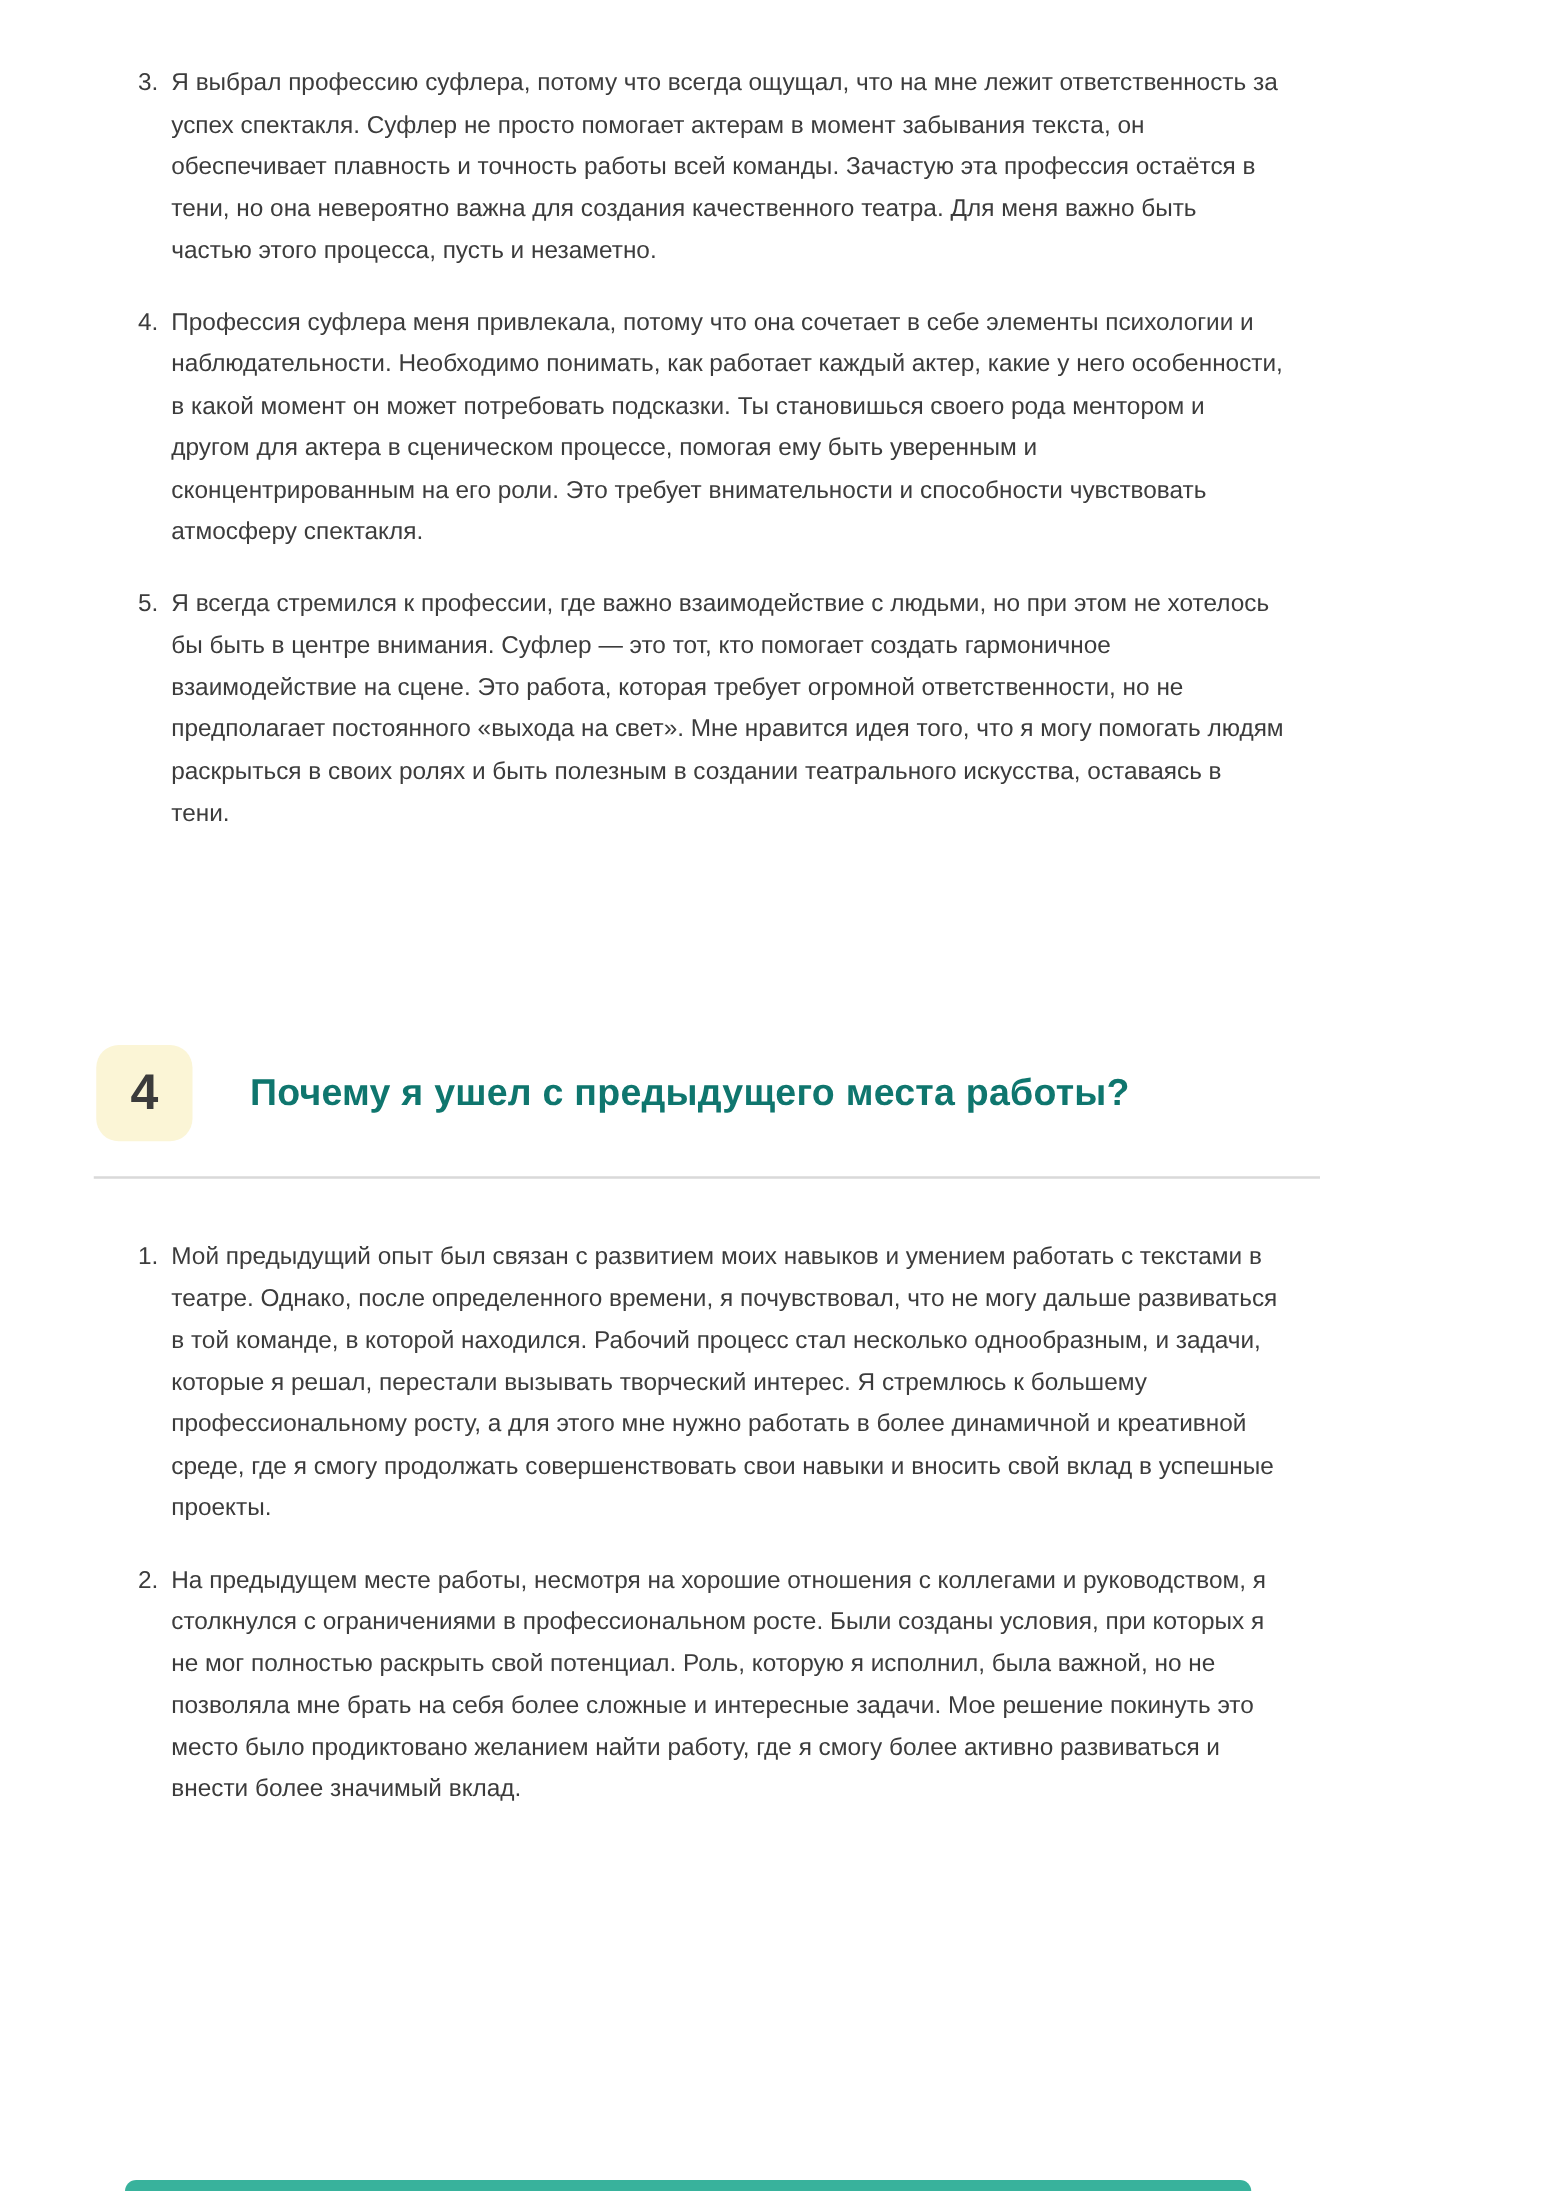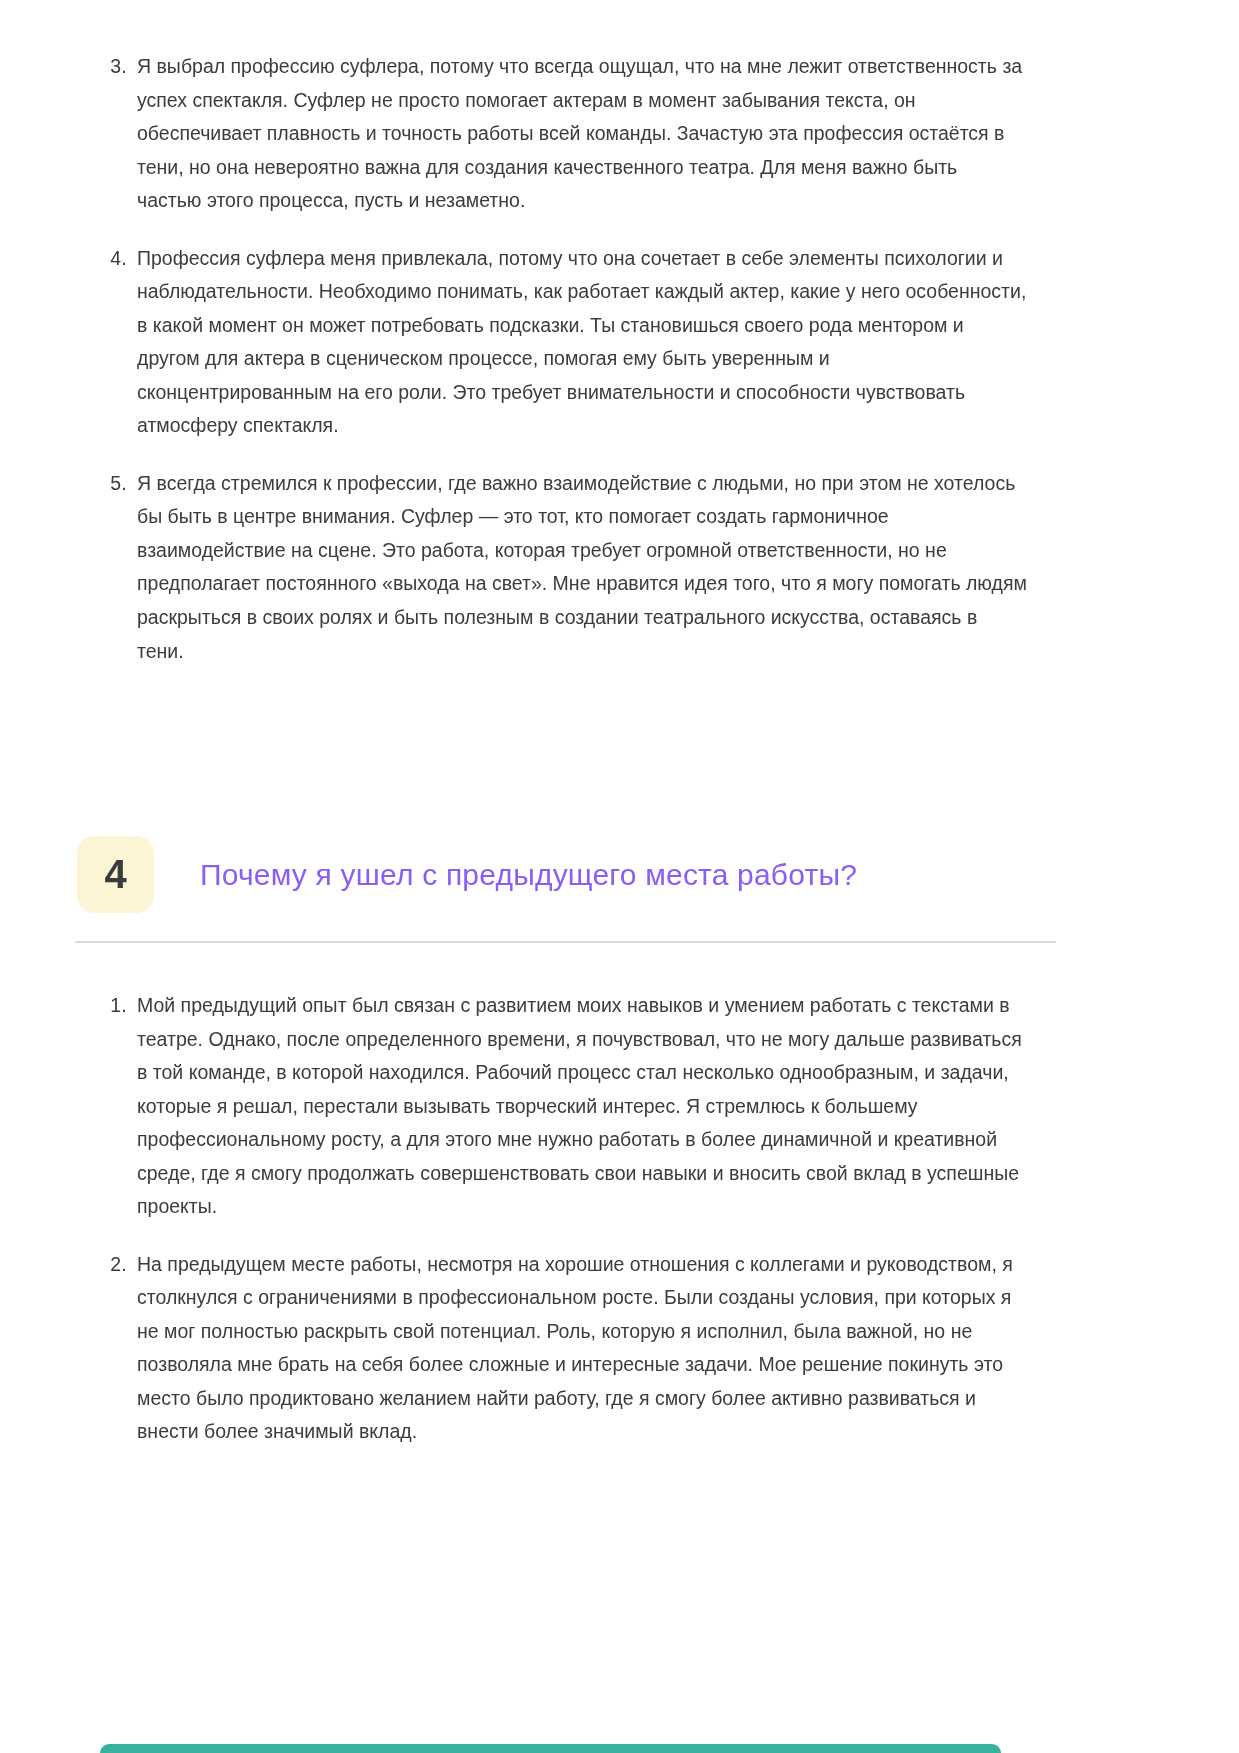--- a/index.html
+++ b/index.html
@@ -47,22 +47,22 @@
     border-radius: 18px;
     display: flex;
     align-items: center;
     justify-content: center;
     font-size: 40px;
     font-weight: bold;
     color: #3b3b3b;
   }
   .section-title {
     font-size: 30px;
-    font-weight: normal;
-    color: #8b5cf6;
+    font-weight: bold;
+    color: #0f766e;
     letter-spacing: 0.2px;
   }
   .section-divider {
     border: none;
     height: 2px;
     background: #d9d9d9;
     margin: 28px -29px 46px -29px;
   }
   .footer-bar {
     position: absolute;

